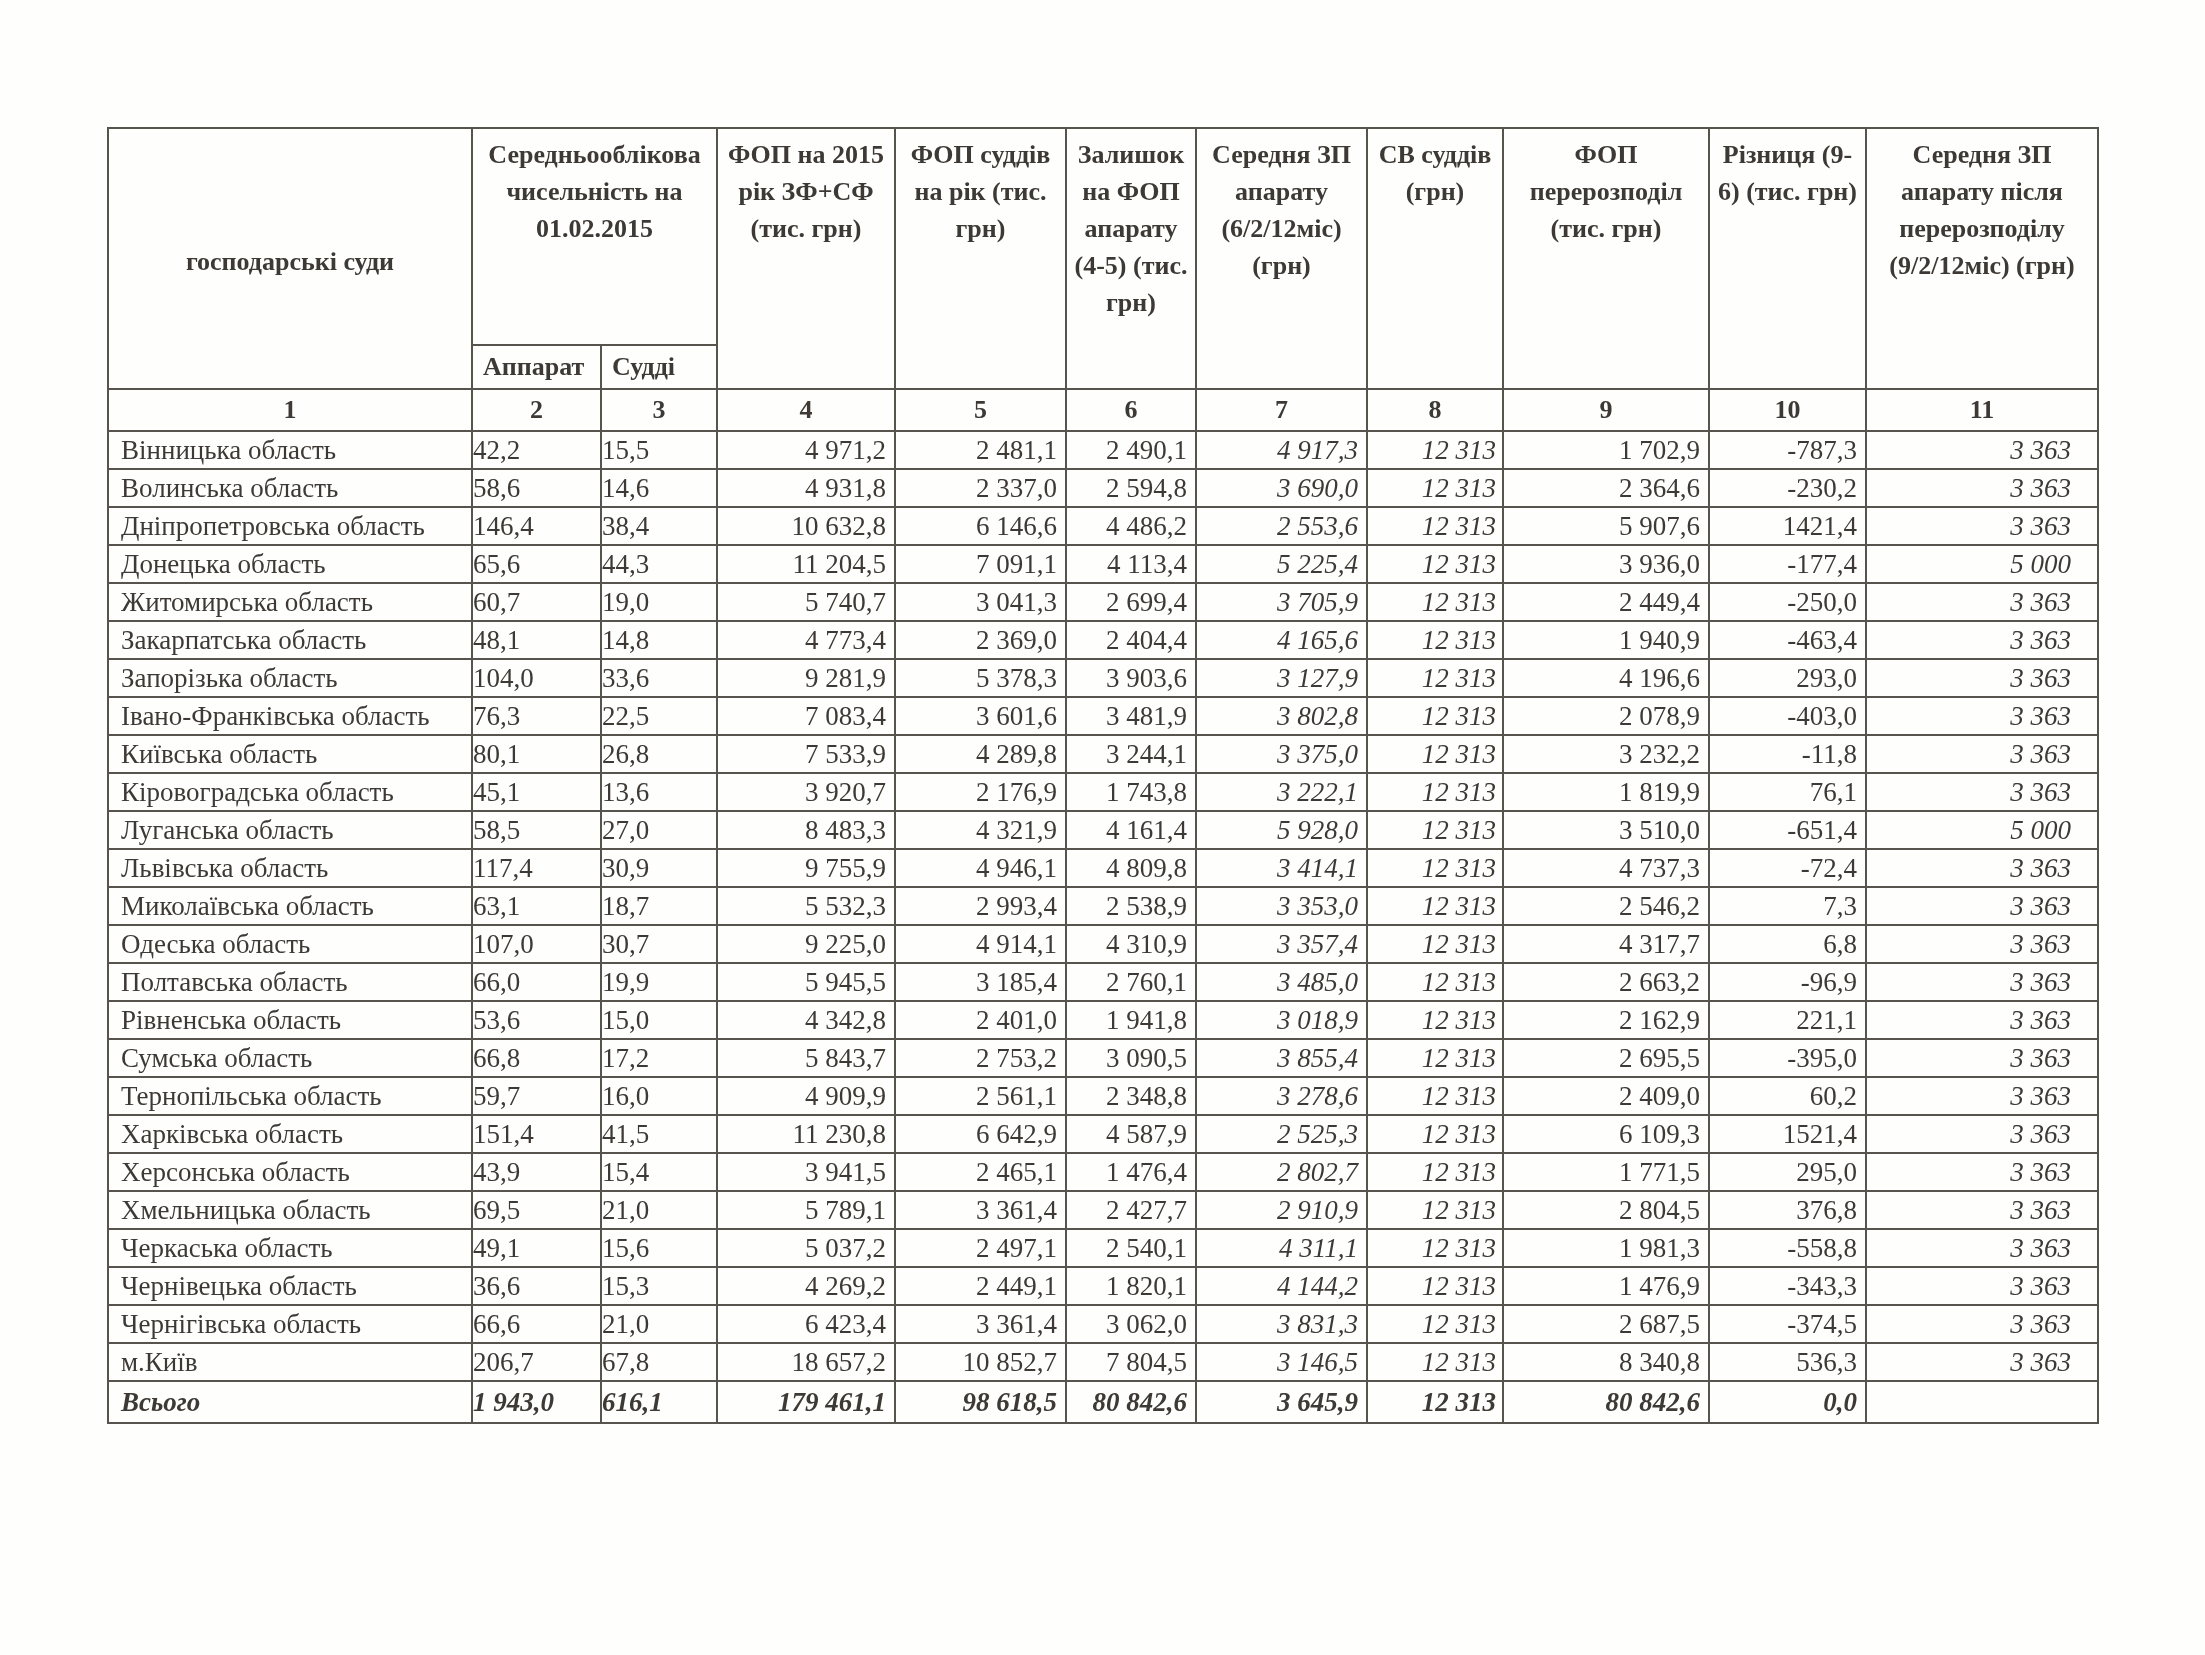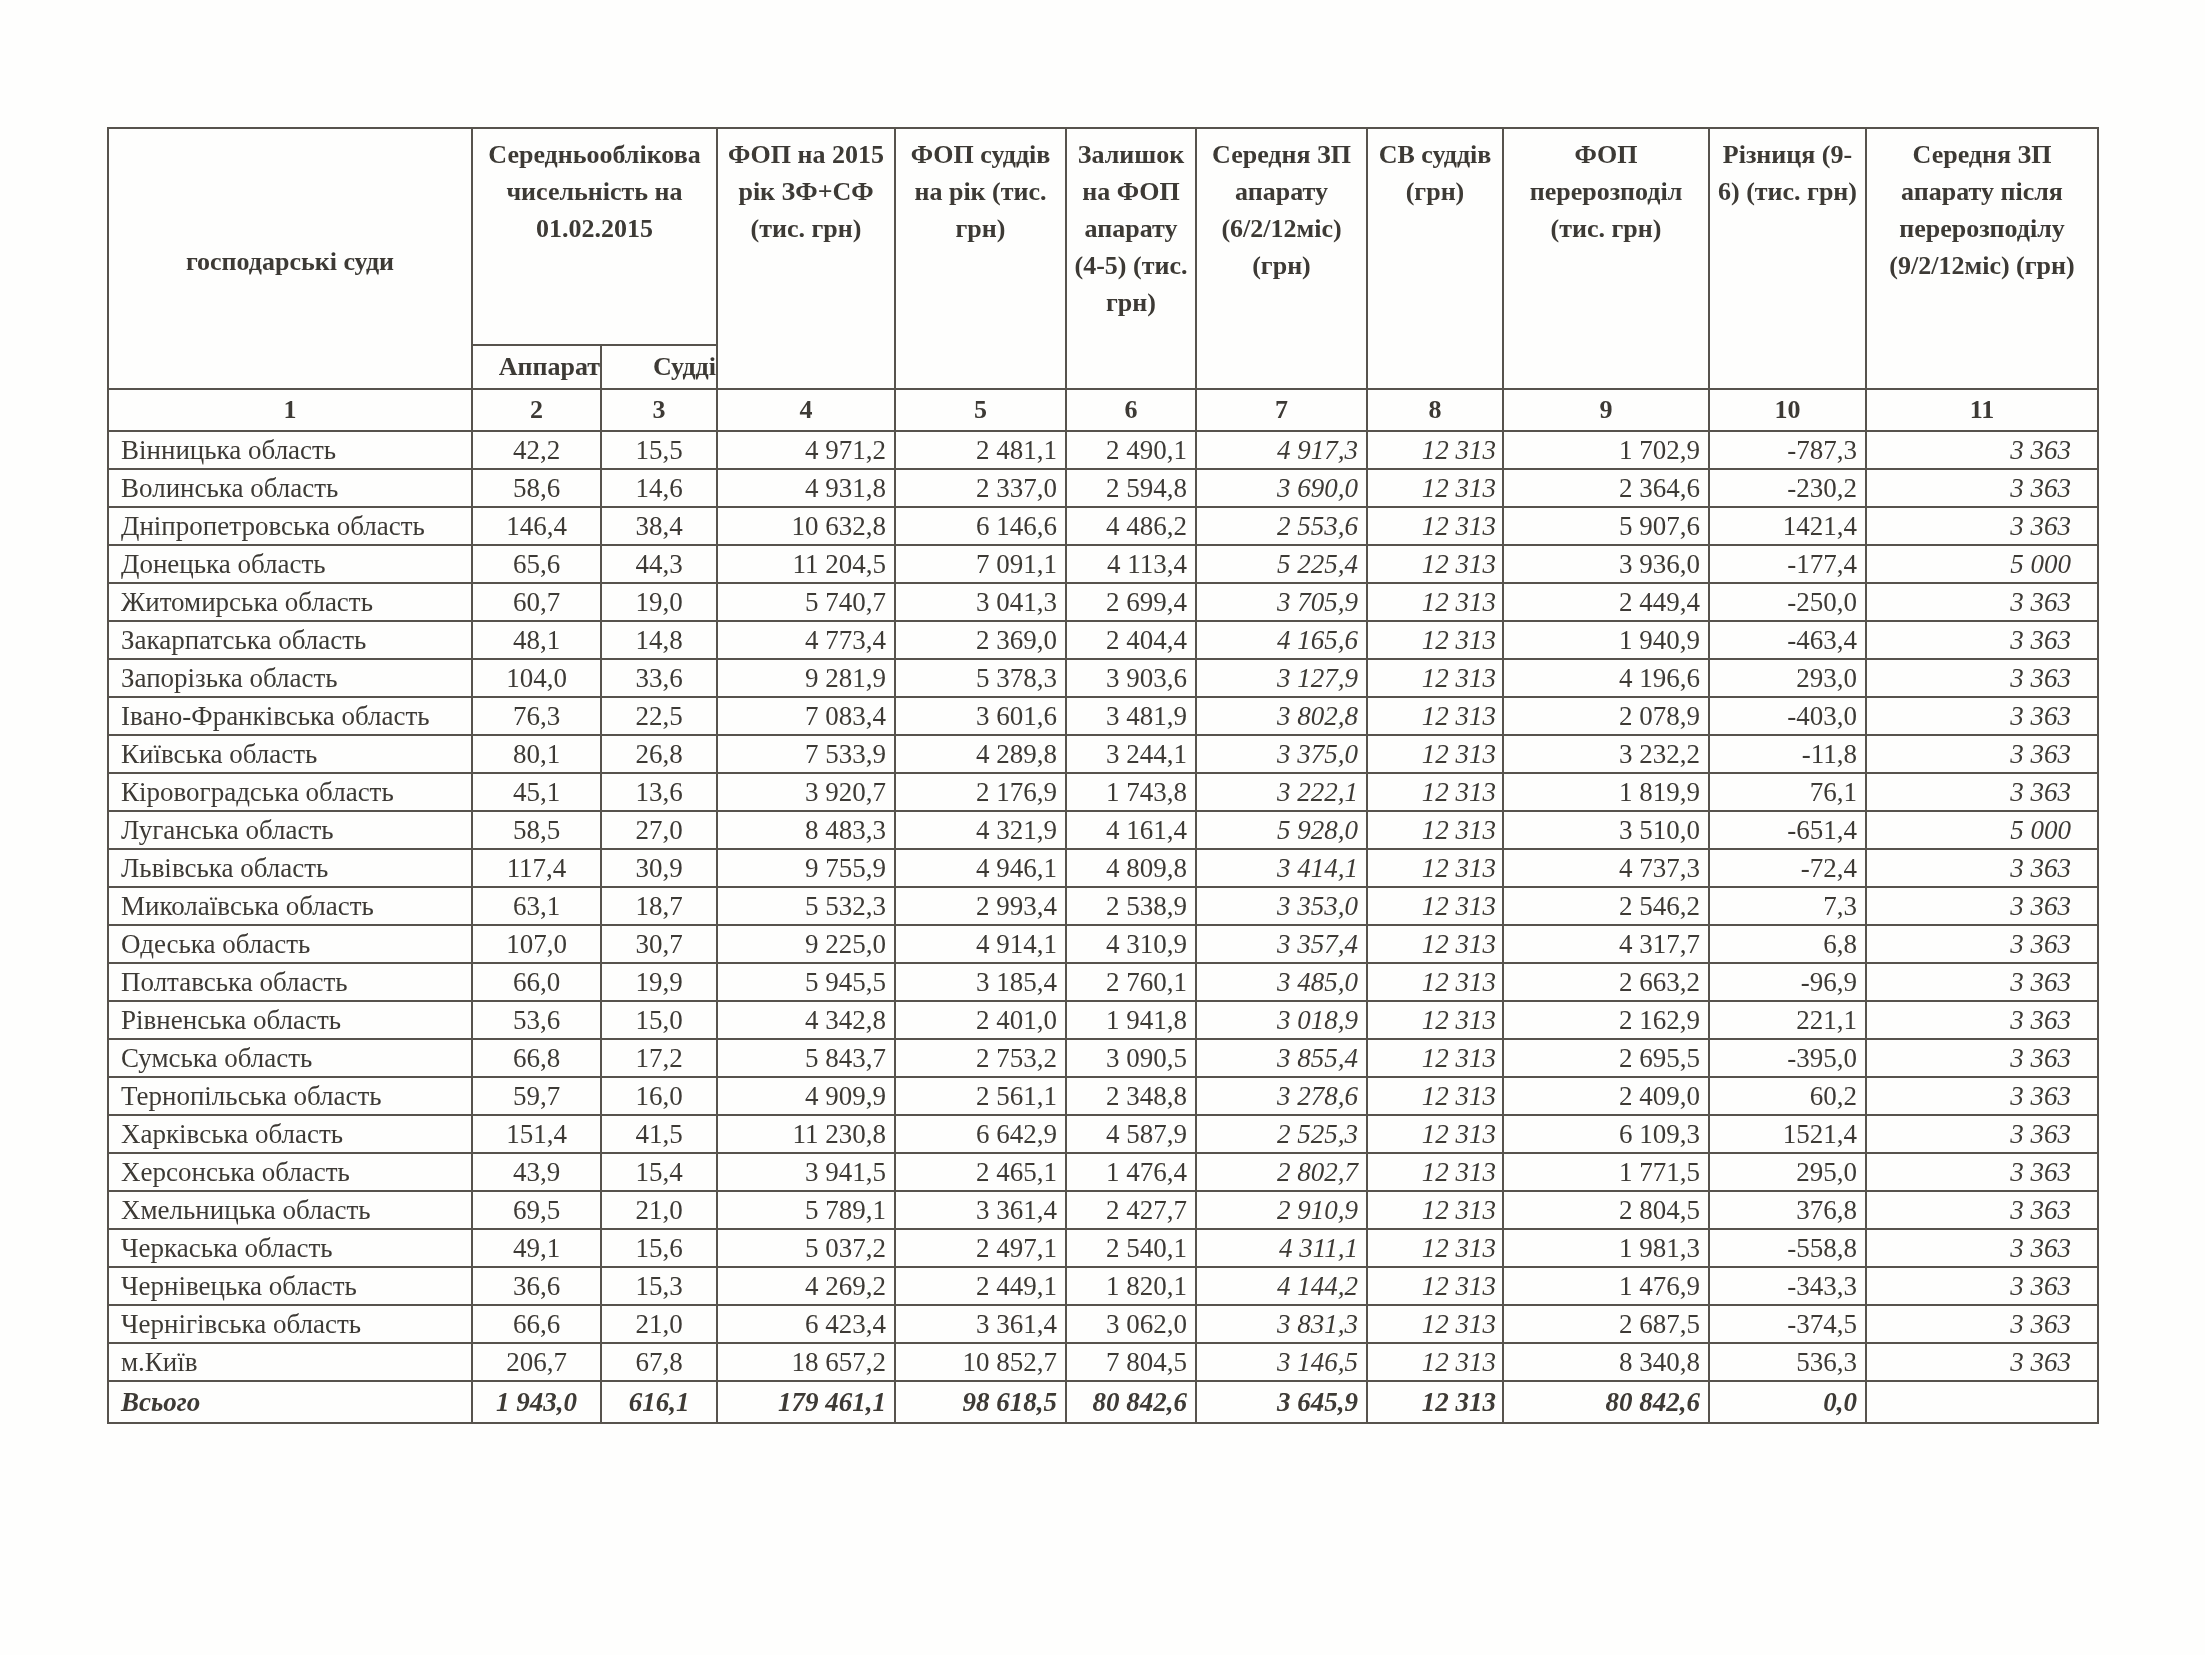--- a/index.html
+++ b/index.html
@@ -43,21 +43,21 @@
     padding: 8px 6px 0 6px;
   }
   tr.hdr-main { height: 217px; }
   th.corner {
     vertical-align: middle;
     padding-top: 8px;
   }
   tr.hdr-sub { height: 44px; }
   tr.hdr-sub th {
     vertical-align: middle;
-    text-align: right;
+    text-align: left;
     padding: 0 0 0 10px;
     line-height: 1;
   }
   tr.hdr-num { height: 42px; }
   tr.hdr-num th {
     vertical-align: middle;
     padding: 0;
     line-height: 1;
   }
   
@@ -68,21 +68,21 @@
     white-space: nowrap;
     padding: 0 8px 0 0;
     vertical-align: middle;
   }
   tbody td.name {
     text-align: left;
     padding: 0 0 0 12px;
   }
   tbody td:nth-child(2),
   tbody td:nth-child(3) {
-    text-align: center;
+    text-align: left;
     padding: 0;
   }
   tbody td:nth-child(n+4) { text-align: right; }
   tbody td:nth-child(7),
   tbody td:nth-child(8),
   tbody td:nth-child(11) { font-style: italic; }
   tbody td:nth-child(8)  { padding-right: 6px; margin-left: 20px; }
   tbody td:nth-child(11) { padding-right: 26px; }
   tr.total td {
     font-weight: bold;

